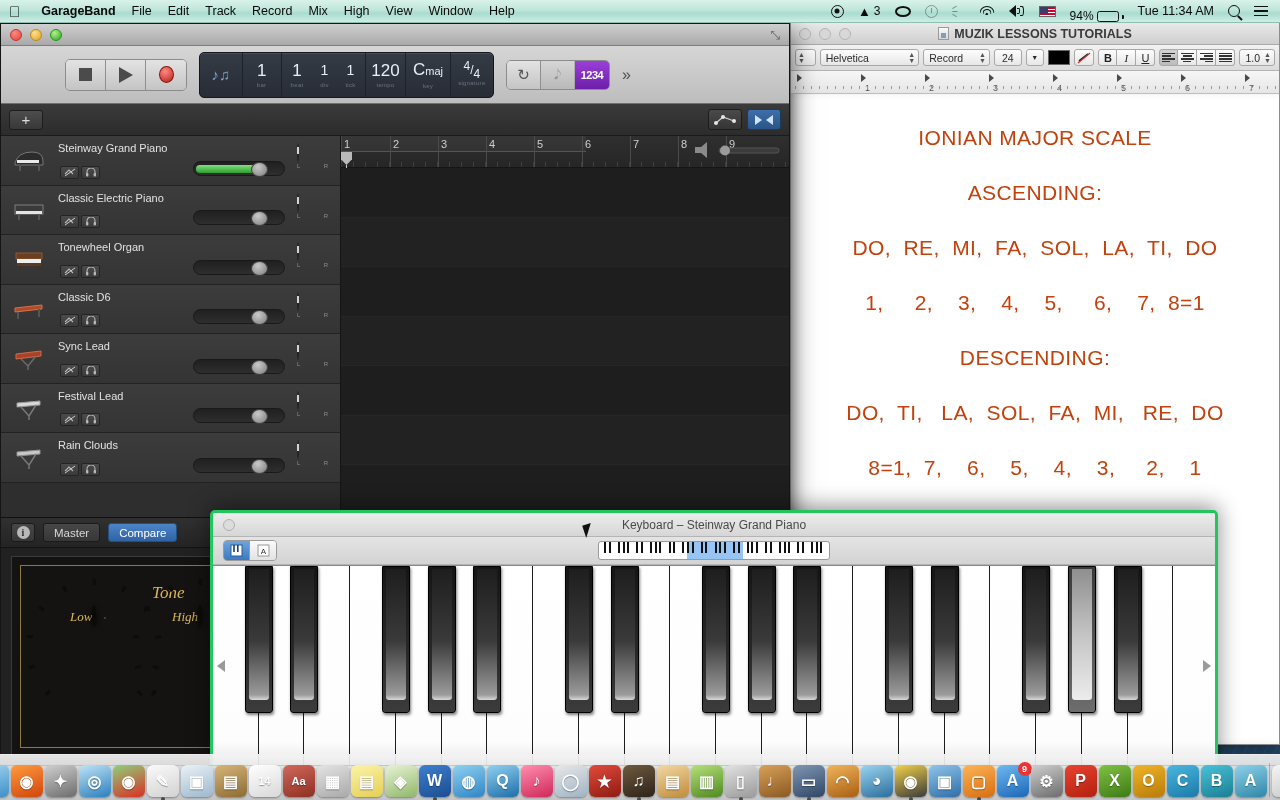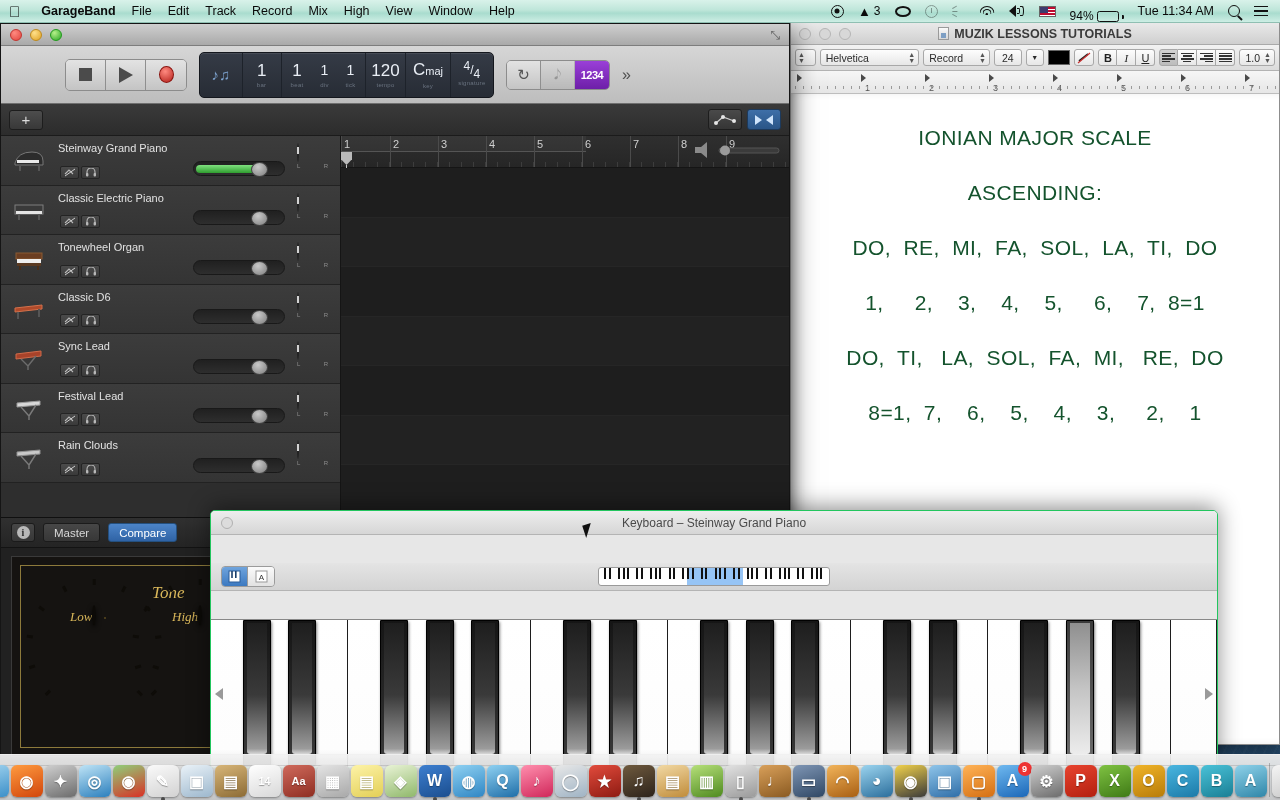--- a/index.html
+++ b/index.html
@@ -123,21 +123,21 @@
   .align-ic { width:13px;height:10px;display:flex;flex-direction:column;justify-content:space-between; }
   .align-ic b { display:block;height:1.5px;background:#333; }
   #te-ruler { height:23px; flex:none; background:linear-gradient(180deg,#f6f6f6,#e6e6e6);
     border-bottom:1px solid #bdbdbd; position:relative; overflow:hidden; }
   #te-ruler .tick { position:absolute; bottom:4px; width:1px; height:4px; background:#9a9a9a; }
   #te-ruler .num { position:absolute; bottom:0px; font-size:9px; color:#555; }
   #te-ruler .tab { position:absolute; top:3px; width:0;height:0;
     border-left:5px solid #4a4a4a; border-top:4px solid transparent; border-bottom:4px solid transparent; }
   #te-page { flex:1; background:#fff; position:relative; overflow:hidden;
     box-shadow: inset 9px 0 14px -9px rgba(0,0,0,.45); }
-  #te-page .line { text-align:center; font-size:21px; color:#14532d; letter-spacing:.4px;
+  #te-page .line { text-align:center; font-size:21px; color:#c2410c; letter-spacing:.4px;
     white-space:pre; }
 
   
   .deskfile { position:absolute; z-index:15; color:#fff; font-size:12px; font-weight:bold;
     text-shadow:0 1px 2px rgba(0,0,0,.85); text-align:center; width:90px; }
   .deskfile .thumb { width:46px;height:34px;margin:0 auto 3px; background:#2b2b2b;
     border:2px solid #fff; box-shadow:0 1px 3px rgba(0,0,0,.6);
     background-image:repeating-linear-gradient(180deg,#555 0 3px,#222 3px 7px); }
 
   
@@ -257,23 +257,23 @@
   .amp-knob .kn:before { content:""; position:absolute; inset:10px; border-radius:50%;
     background:
       conic-gradient(#cdb263,#f0e2ae,#bfa052,#eadfb0,#c2a45b,#efe3b2,#c5a85e,#cdb263);
     border:1px solid #6f5b24; }
   .tickring i { position:absolute; left:50%; top:50%; width:2.5px;height:6px; background:#0e0c08;
     transform-origin: 50% 34px; }
 
   
   #kbwin {
     position:absolute; left:210px; top:510px; width:1008px; height:258px; z-index:60;
-    background:#e7e7e7; border:1px solid #22c55e; border-radius:5px 5px 0 0;
+    background:#e7e7e7; border:3px solid #22c55e; border-radius:5px 5px 0 0;
     box-shadow:0 -3px 22px rgba(0,0,0,.45);
-    display:flex; flex-direction:column; overflow:hidden;gap:28px;
+    display:flex; flex-direction:column; overflow:hidden;
   }
   #kb-title { height:24px; flex:none; background:linear-gradient(180deg,#ededed,#d6d6d6);
     border-bottom:1px solid #b4b4b4; display:flex; align-items:center; position:relative; }
   #kb-title .cl { position:absolute; left:10px; width:12px;height:12px;border-radius:50%;
     background:#dcdcdc; border:1px solid #b1b1b1; }
   #kb-title .t { flex:1; text-align:center; font-size:12px; color:#4a4a4a; }
   #kb-sub { height:28px; flex:none; background:linear-gradient(180deg,#e4e4e4,#d3d3d3);
     border-bottom:1px solid #b4b4b4; display:flex; align-items:center; padding:0 10px; position:relative; }
   .kb-toggle { display:flex; border:1px solid #9b9b9b; border-radius:4px; overflow:hidden; }
   .kb-toggle .b { width:26px;height:19px; display:flex;align-items:center;justify-content:center;
@@ -561,20 +561,21 @@
       <span class="tick" style="left: 468px; height: 3px;"></span>
       <span class="tick" style="left: 476px; height: 3px;"></span>
       <span class="tick" style="left: 484px; height: 3px;"></span>
     </div>
 
   <div id="te-page">
     <div class="line" style="margin-top:32px">IONIAN MAJOR SCALE</div>
     <div class="line" style="margin-top:31px">ASCENDING:</div>
     <div class="line" style="margin-top:31px">DO,  RE,  MI,  FA,  SOL,  LA,  TI,  DO</div>
     <div class="line" style="margin-top:31px">1,     2,    3,    4,    5,     6,    7,  8=1</div>
+    <div class="line" style="margin-top:31px">DESCENDING:</div>
     <div class="line" style="margin-top:31px">DO,  TI,   LA,  SOL,  FA,  MI,   RE,  DO</div>
     <div class="line" style="margin-top:31px">8=1,  7,    6,    5,    4,    3,     2,    1</div>
   </div>
 </div>
 
 <div id="gb">
 
   <div id="gb-title">
     <span class="traffic">
       <span class="tl r"></span>

